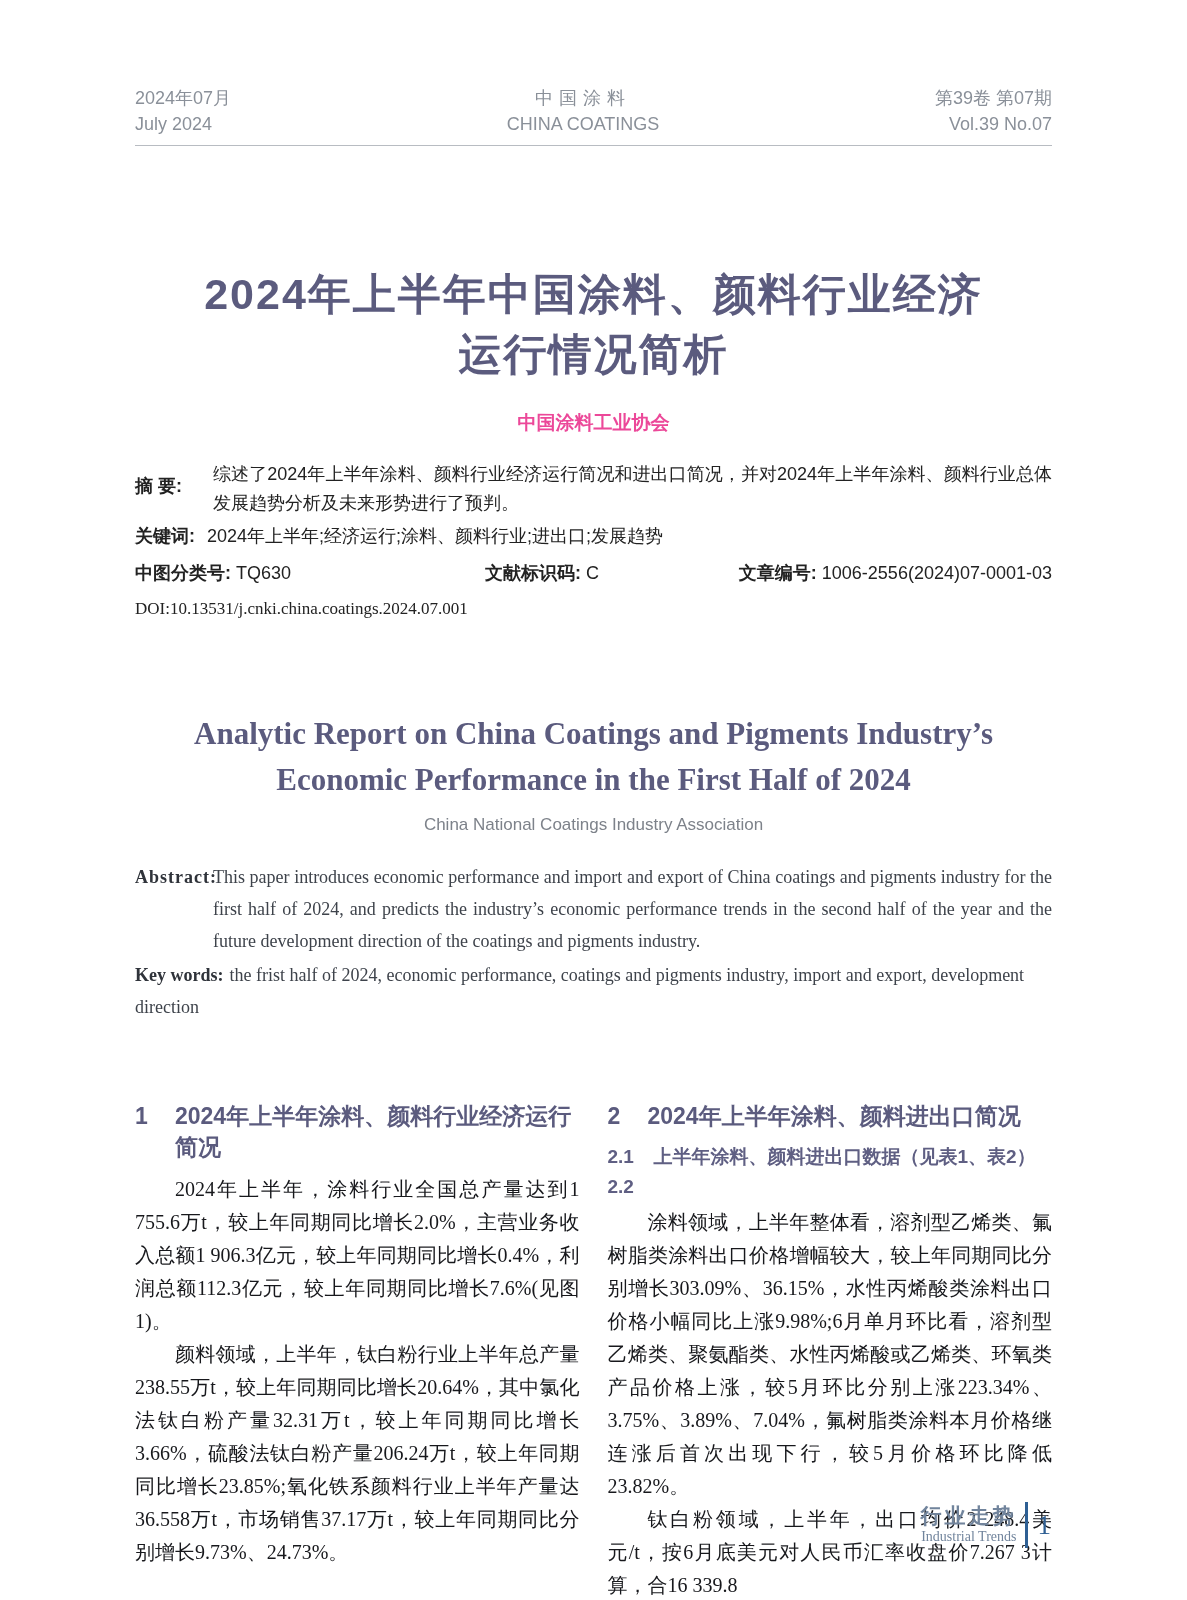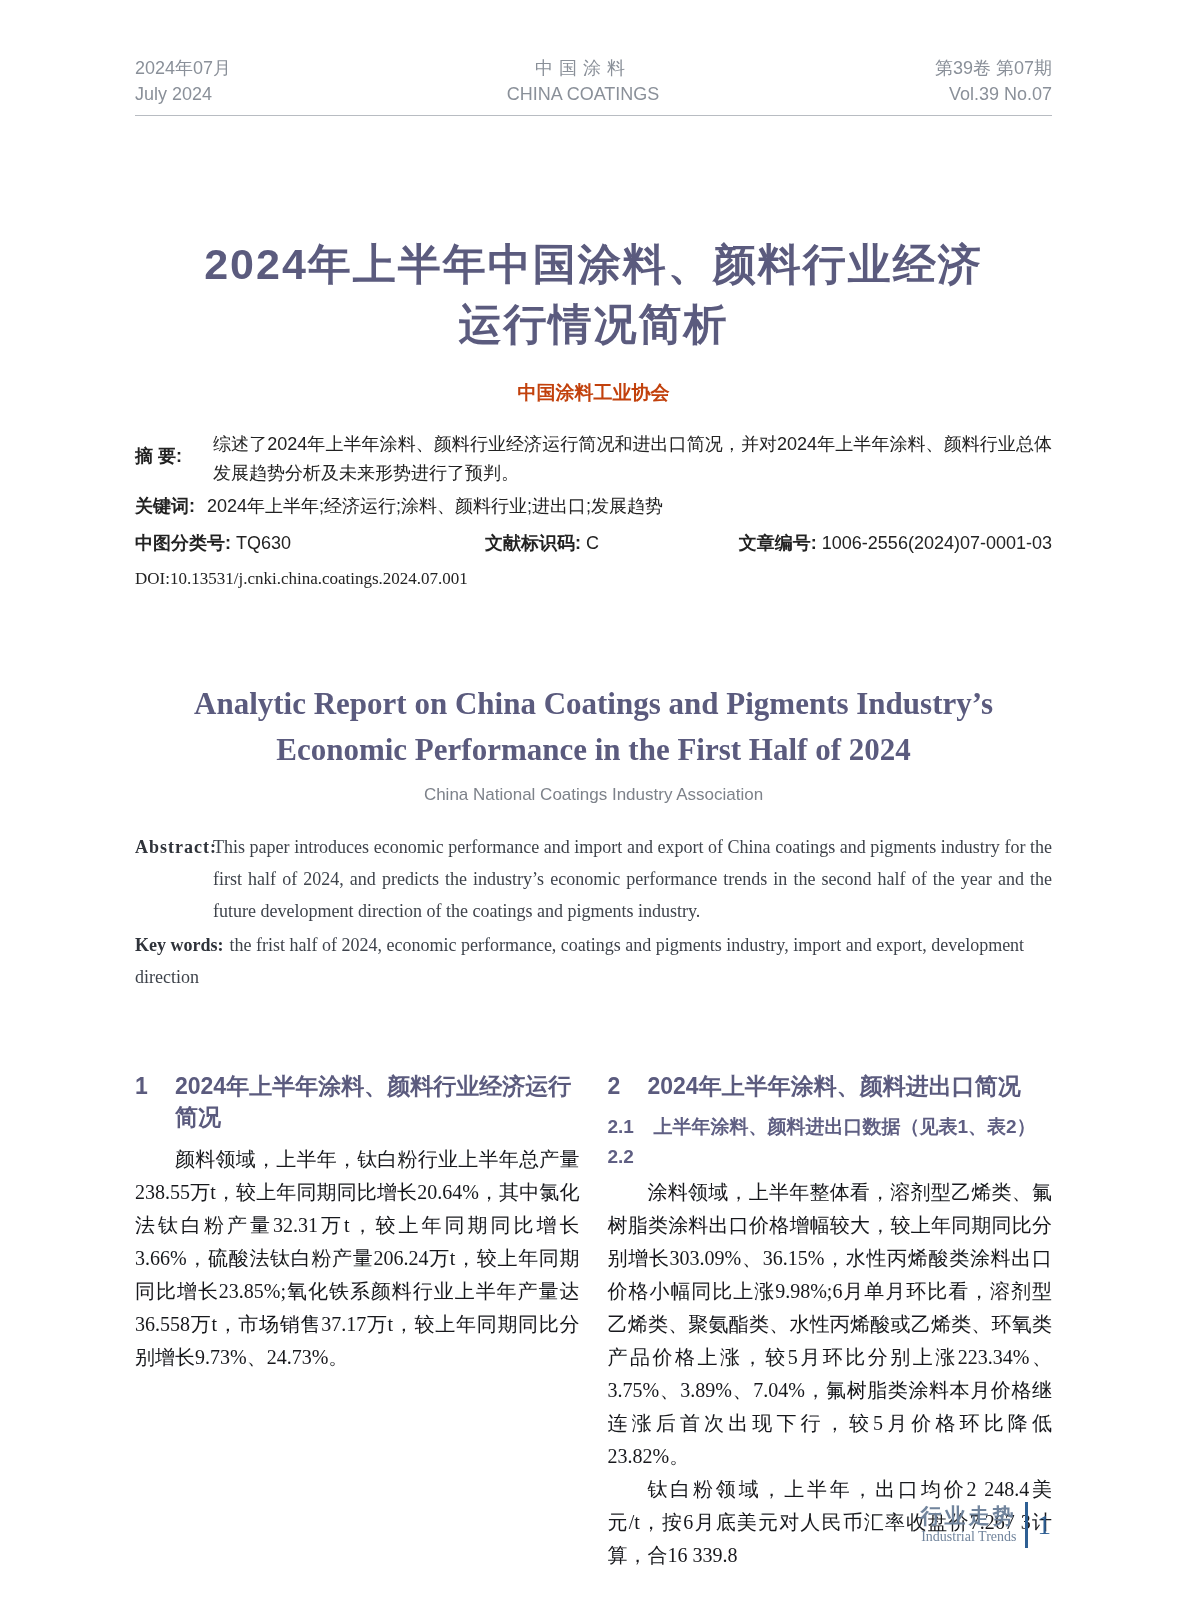--- a/index.html
+++ b/index.html
@@ -10,29 +10,29 @@
     background:#ffffff;
     box-sizing:border-box;
     padding:55px 135px 0 135px;
     font-family:"Liberation Sans",sans-serif;
     color:#1c1d22;
     overflow:hidden;
   }
   
   .page-header{display:flex;justify-content:space-between;align-items:flex-end;
     color:#8a9099;font-size:18px;line-height:26px;}
-  .hdr-col{display:flex;flex-direction:column;}
+  .hdr-col{display:flex;flex-direction:column;margin-top:30px;}
   .hdr-col.center{text-align:center;}
   .hdr-col.right{text-align:right;}
   .hdr-cn{letter-spacing:6px;}
   .hdr-rule{border:none;border-top:1.5px solid #b8bcc2;margin:8px 0 0 0;}
   
   .title-cn{margin:118px 0 0 0;text-align:center;color:#5b5b7e;
     font-size:43px;line-height:60px;font-weight:bold;letter-spacing:2px;}
-  .byline-cn{margin-top:26px;text-align:center;font-size:19px;font-weight:bold;color:#c2410c;}
+  .byline-cn{margin-top:26px;text-align:center;font-size:19px;font-weight:bold;color:#ec4899;}
   
   .meta-cn{margin-top:24px;font-size:18px;line-height:29px;color:#222;}
   .hang{position:relative;padding-left:78px;text-align:justify;}
   .hang .lab{position:absolute;left:0;top:12px;font-weight:bold;}
   .kw-line{margin-top:4px;}
   .kw-line .lab{font-weight:bold;margin-right:12px;}
   .meta-row{display:flex;margin-top:8px;}
   .meta-item{white-space:nowrap;}
   .meta-item .lab{font-weight:bold;}
   .meta-item.m1{width:340px;}
@@ -133,20 +133,21 @@
       <span class="lab">Key words:</span><span>the frist half of 2024, economic performance, coatings and pigments industry, import and export, development direction</span>
     </div>
   </div>
 
   <div class="columns">
     <div class="col col-left">
       <div class="sec-h">
         <span class="num">1</span>
         <span class="txt">2024年上半年涂料、颜料行业经济运行简况</span>
       </div>
+      <p class="para">2024年上半年，涂料行业全国总产量达到1 755.6万t，较上年同期同比增长2.0%，主营业务收入总额1 906.3亿元，较上年同期同比增长0.4%，利润总额112.3亿元，较上年同期同比增长7.6%(见图1)。</p>
       <p class="para">颜料领域，上半年，钛白粉行业上半年总产量238.55万t，较上年同期同比增长20.64%，其中氯化法钛白粉产量32.31万t，较上年同期同比增长3.66%，硫酸法钛白粉产量206.24万t，较上年同期同比增长23.85%;氧化铁系颜料行业上半年产量达36.558万t，市场销售37.17万t，较上年同期同比分别增长9.73%、24.73%。</p>
     </div>
     <div class="col col-right">
       <div class="sec-h">
         <span class="num">2</span>
         <span class="txt">2024年上半年涂料、颜料进出口简况</span>
       </div>
       <div class="sub-h">
         <span class="num">2.1</span>
         <span class="txt">上半年涂料、颜料进出口数据（见表1、表2）</span>

